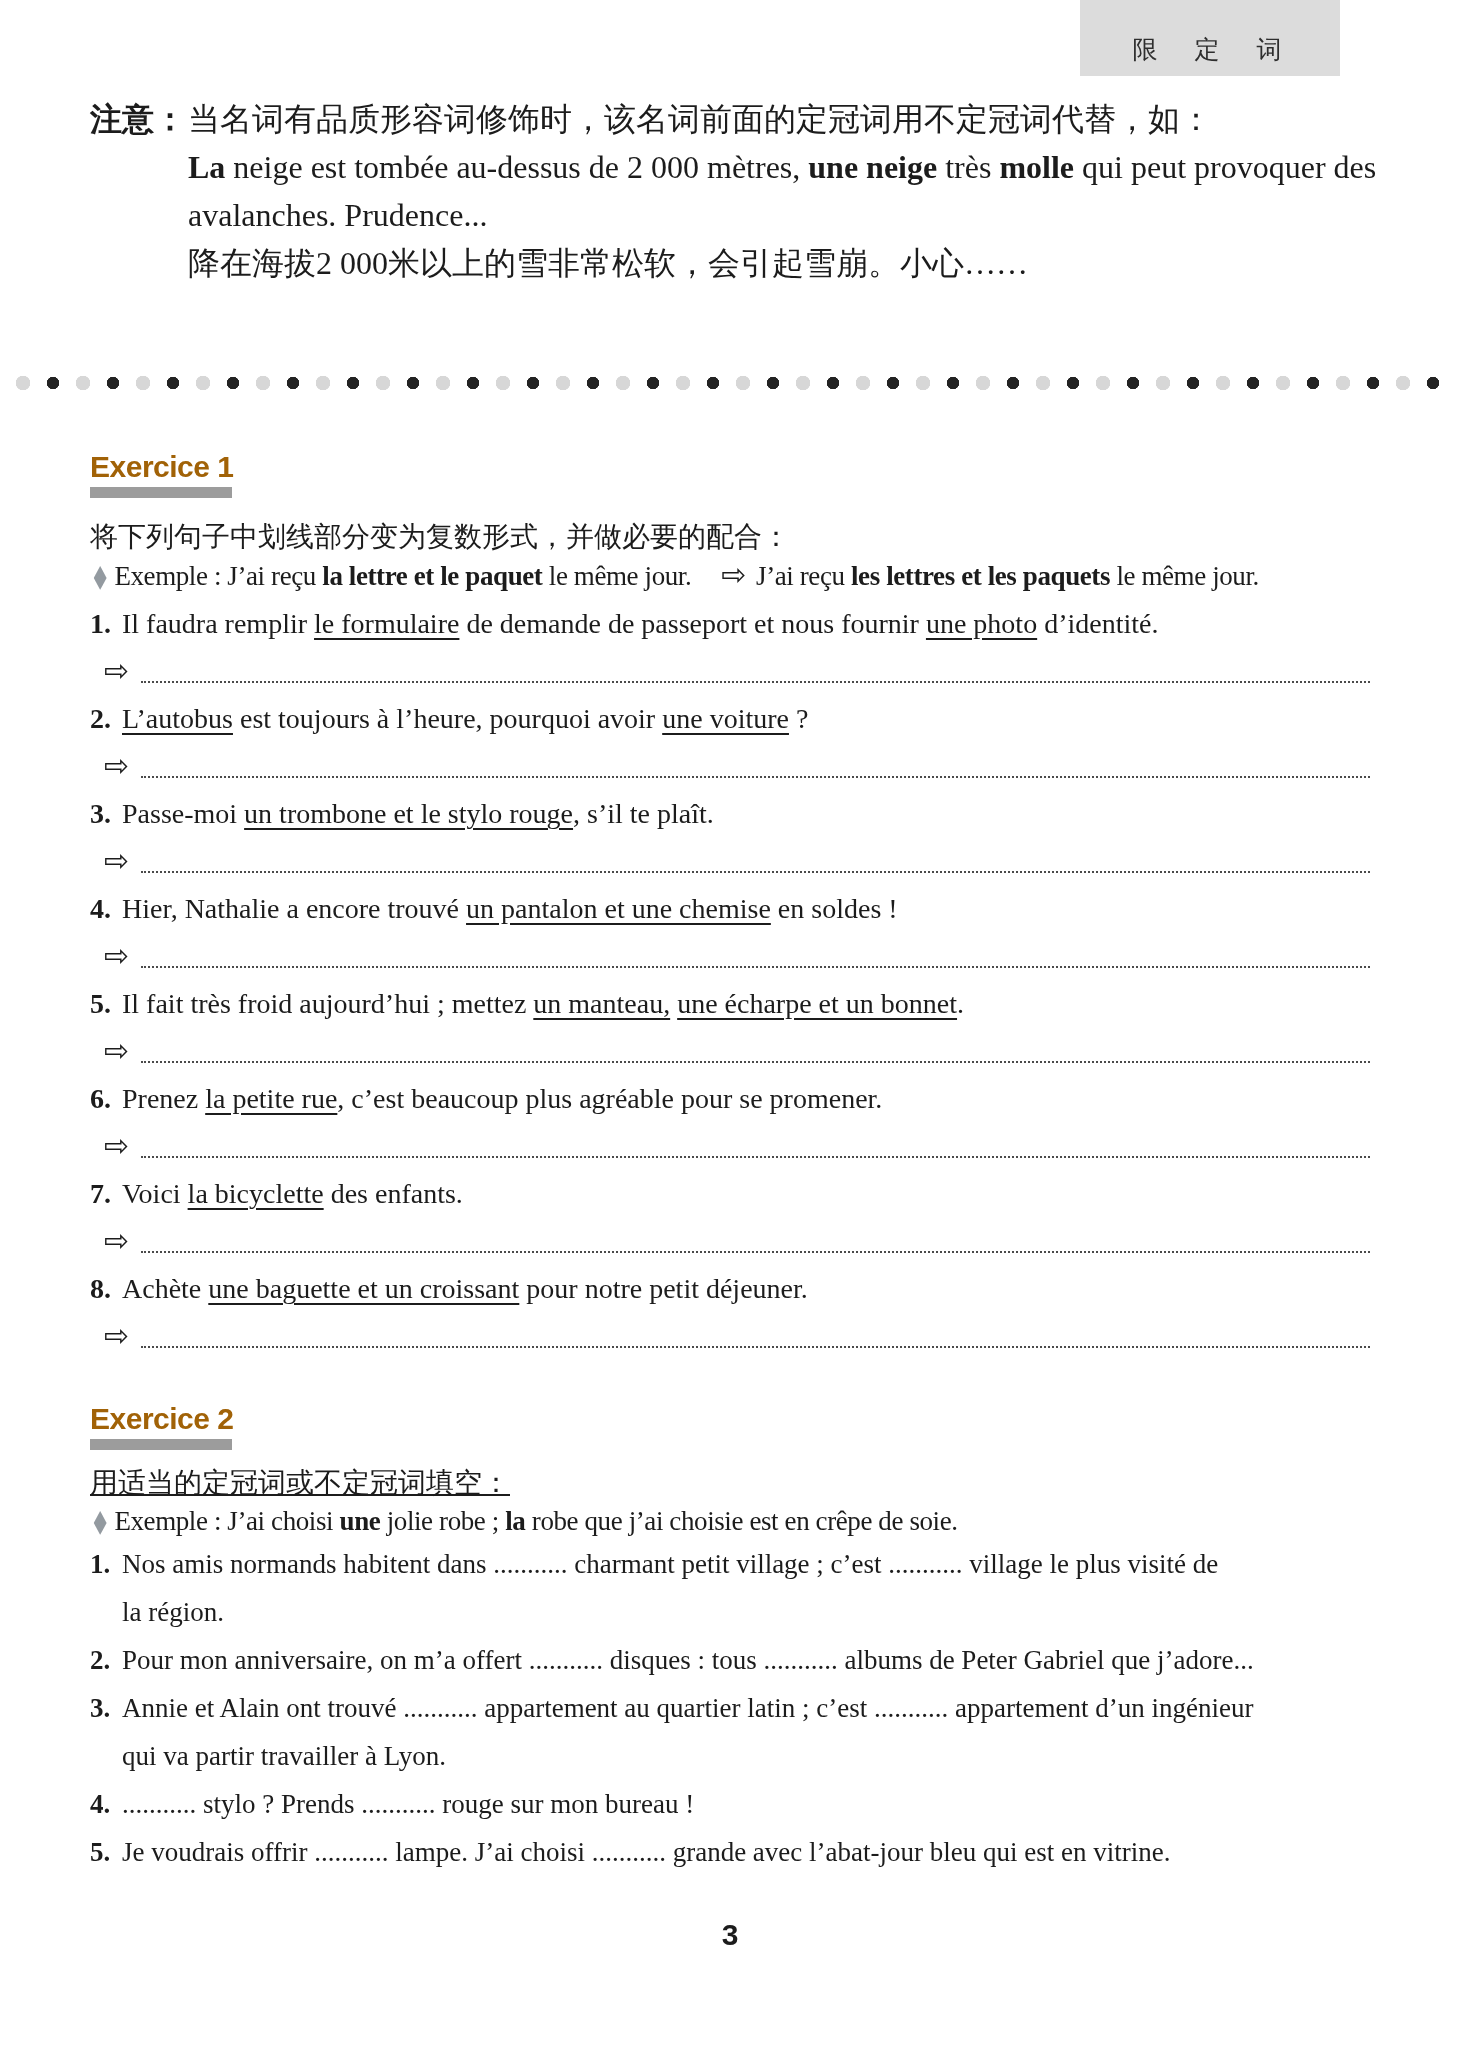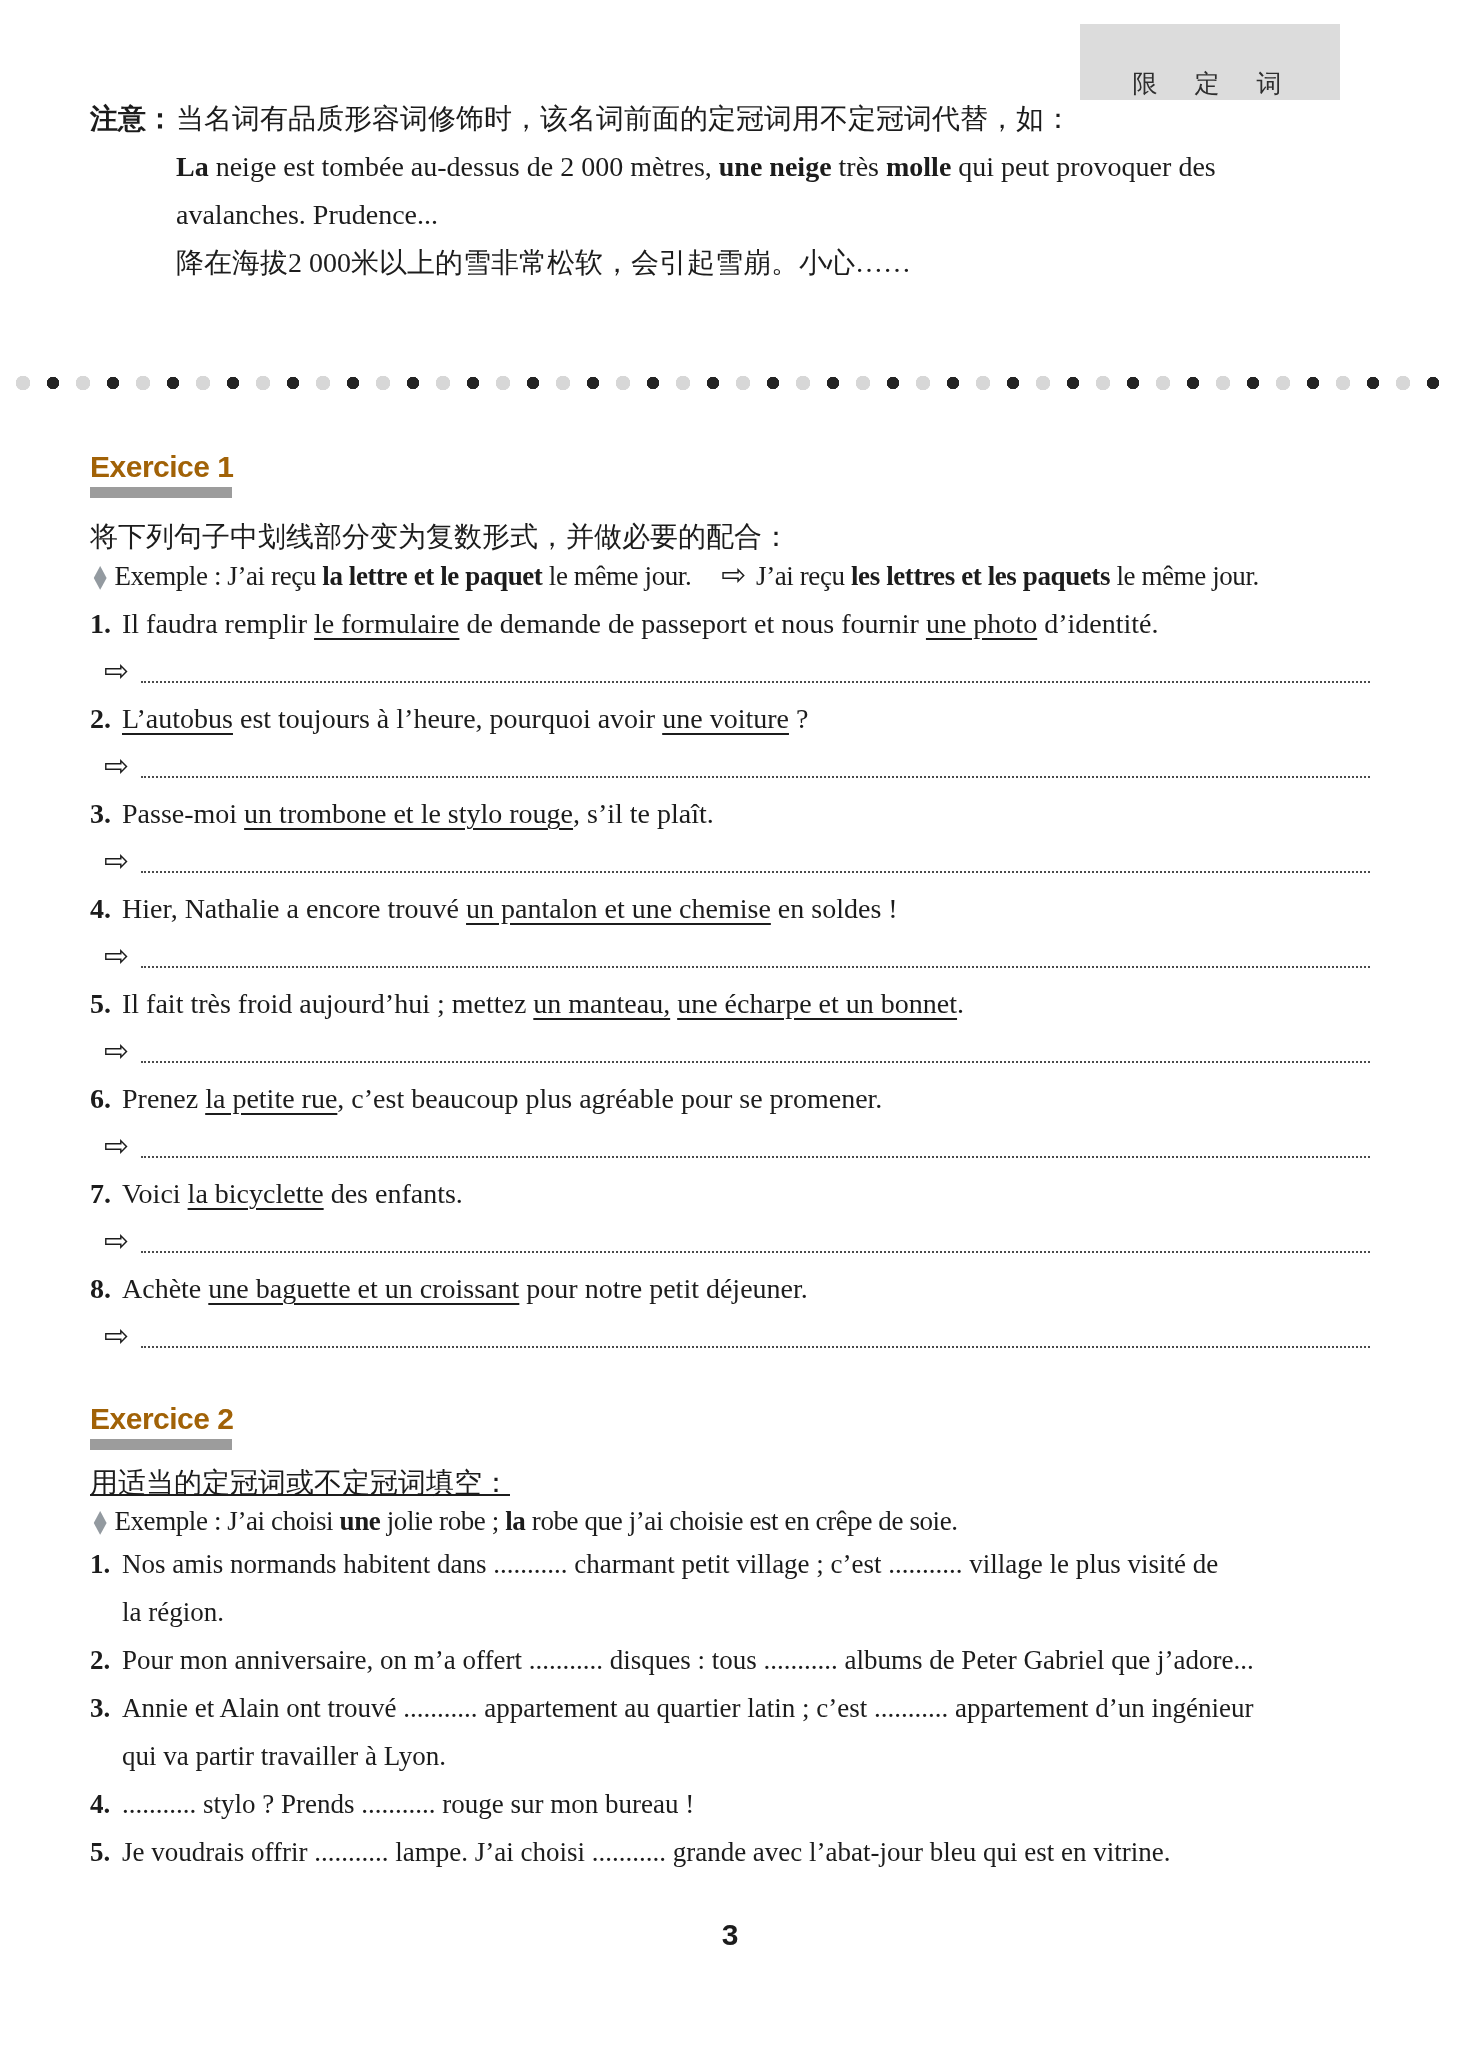--- a/index.html
+++ b/index.html
@@ -16,34 +16,34 @@
   .chapter-tab {
     position: absolute;
     top: 0;
     right: 117px;
     width: 260px;
     height: 76px;
     background: #dcdcdc;
     display: flex;
     align-items: flex-end;
     justify-content: center;
-    margin-top: 24px;
+    padding-bottom: 10px;
   }
   .chapter-tab span {
     font-size: 25px;
     letter-spacing: 6px;
     color: #2e2e2e;
   }
   .content { padding: 0 87px 0 90px; }
 
   
   .note {
     display: flex;
     margin-top: 95px;
-    font-size: 28px;
+    font-size: 32px;
     line-height: 48px;
   }
   .note-label {
     font-weight: bold;
     flex: 0 0 auto;
     white-space: nowrap;
   }
   .note-body { flex: 1 1 auto; margin-left: 2px; }
   .note-body .line { white-space: nowrap; }
 

